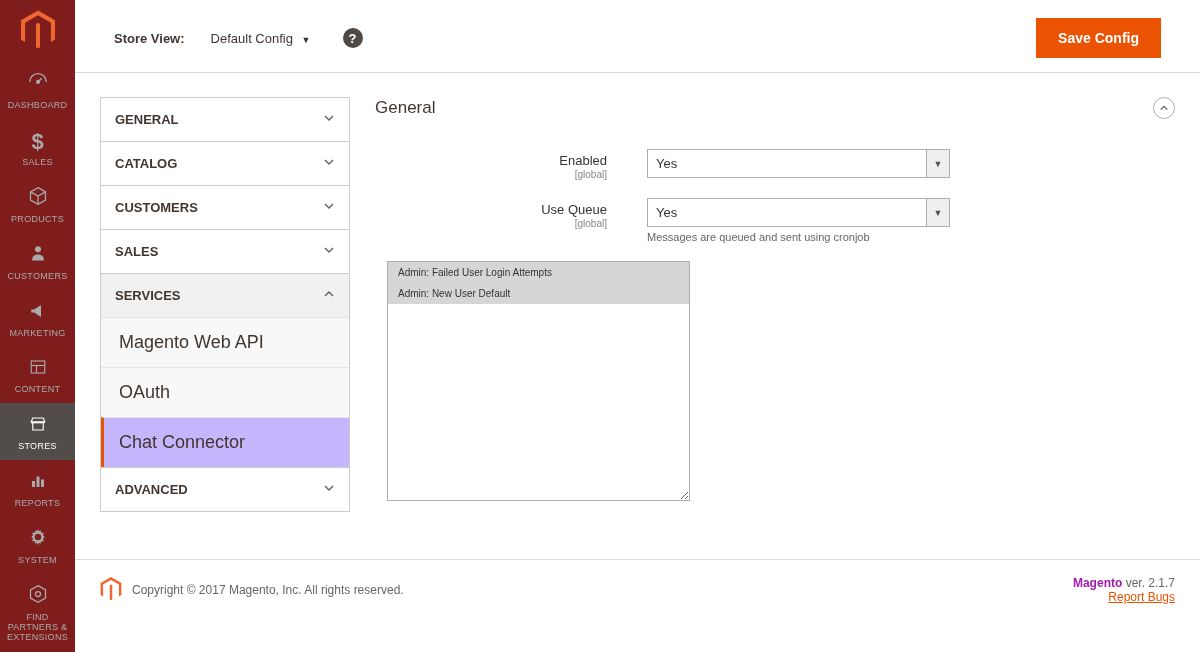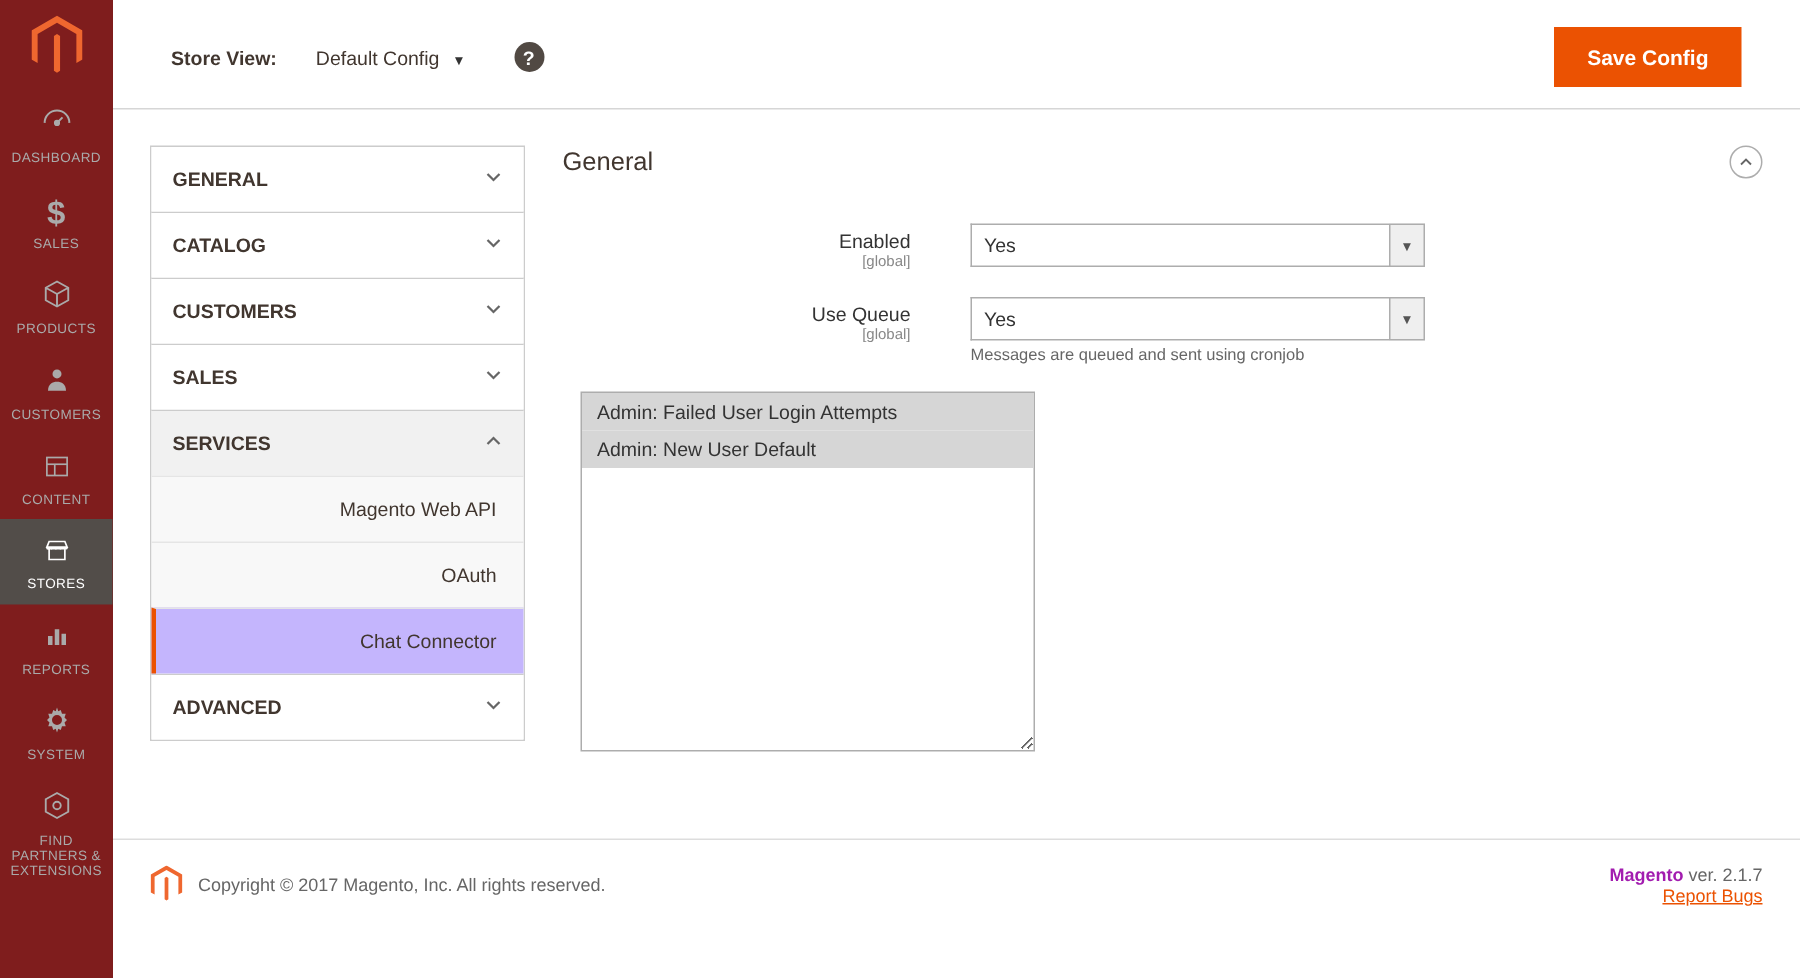--- a/index.html
+++ b/index.html
@@ -23,40 +23,40 @@
 .save-button { margin-left: auto; background: #eb5202; color: #fff; border: none; padding: 12px 22px; font-size: 14px; font-weight: 600; cursor: pointer; }
 
 .content { padding: 24px 25px 40px; display: flex; gap: 25px; align-items: flex-start; }
 
 .config-nav { width: 250px; border: 1px solid #ccc; background: #fff; }
 .config-nav-section { border-bottom: 1px solid #ccc; }
 .config-nav-section:last-child { border-bottom: none; }
 .config-nav-header { padding: 14px 14px; font-weight: 600; font-size: 13px; color: #41362f; display: flex; justify-content: space-between; align-items: center; cursor: pointer; background: #fff; }
 .config-nav-header.expanded { background: #f1f1f1; }
 .config-nav-items { background: #f8f8f8; }
-.config-nav-link { display: block; padding: 14px 18px; color: #41362f; text-decoration: none; font-size: 13px; cursor: pointer; border-top: 1px solid #e5e5e5; text-align: right; }
+.config-nav-link { display: block; padding: 14px 18px; color: #41362f; text-decoration: none; font-size: 18px; cursor: pointer; border-top: 1px solid #e5e5e5; }
 .config-nav-link.active { background: #c4b5fd; border-left: 3px solid #eb5202; padding-left: 15px; font-weight: 400; }
 .chevron { font-size: 13px; color: #666; }
 
 .config-panel { flex: 1; }
 .section-title { font-size: 17px; color: #41362f; font-weight: 400; margin-bottom: 30px; display: flex; justify-content: space-between; align-items: center; }
 .collapse-btn { width: 22px; height: 22px; border: 1px solid #adadad; border-radius: 50%; display: flex; align-items: center; justify-content: center; cursor: pointer; font-size: 11px; color: #666; }
 
 .form-row { display: flex; margin-bottom: 18px; align-items: flex-start; }
 .form-label-col { width: 260px; text-align: right; padding-right: 28px; padding-top: 4px; }
 .form-label { font-size: 13px; color: #333; }
 .form-scope { font-size: 10px; color: #888; display: block; margin-top: 1px; }
 .form-field-col { flex: 0 0 315px; padding-left: 12px; }
 .select-wrap { position: relative; display: flex; }
 .select-wrap .select-body { flex: 1; border: 1px solid #adadad; border-right: none; padding: 6px 8px; font-size: 13px; background: #fff; }
 .select-wrap .select-arrow { width: 24px; border: 1px solid #adadad; background: #efefef; display: flex; align-items: center; justify-content: center; font-size: 9px; color: #555; cursor: pointer; }
 .field-note { font-size: 11px; color: #666; margin-top: 4px; }
 
 .multi-select { width: 100%; min-height: 240px; border: 1px solid #adadad; resize: both; overflow: auto; background: #fff; position: relative; }
-.multi-select-option { padding: 5px 10px; font-size: 13px; background: #d6d6d6; border-bottom: 0; cursor: pointer; }
+.multi-select-option { padding: 5px 10px; font-size: 10px; background: #d6d6d6; border-bottom: 0; cursor: pointer; }
 .multi-select-option + .multi-select-option { border-top: none; }
 
 .footer { margin-left: 75px; border-top: 1px solid #ddd; padding: 16px 25px; display: flex; align-items: center; font-size: 12px; color: #666; }
 .footer-logo { margin-right: 10px; }
 .footer-logo svg { width: 22px; height: 24px; }
 .footer-right { margin-left: auto; text-align: right; }
 .footer-right a { color: #eb5202; text-decoration: underline; font-size: 12px; }
 .version-label { color: #a21caf; }
 </style>
 </head>
@@ -85,20 +85,26 @@
           <path d="M12 2 L21 7 L21 17 L12 22 L3 17 L3 7 Z M3 7 L12 12 L21 7 M12 12 L12 22"></path>
         </svg></span>
     <span class="label">PRODUCTS</span>
   </a>
   <a class="sidebar-item">
     <span class="icon"><svg width="18" height="20" viewBox="0 0 24 24" fill="#aaa">
           <circle cx="12" cy="7" r="4"></circle>
           <path d="M4 22 C4 16 8 14 12 14 C16 14 20 16 20 22 Z"></path>
         </svg></span>
     <span class="label">CUSTOMERS</span>
+  </a>
+  <a class="sidebar-item">
+    <span class="icon"><svg width="20" height="18" viewBox="0 0 24 24" fill="#aaa">
+          <path d="M3 10 L3 14 L7 14 L16 20 L16 4 L7 10 Z"></path>
+        </svg></span>
+    <span class="label">MARKETING</span>
   </a>
   <a class="sidebar-item">
     <span class="icon"><svg width="20" height="18" viewBox="0 0 24 24" fill="none" stroke="#aaa" stroke-width="1.5">
           <rect x="3" y="4" width="18" height="16"></rect>
           <line x1="3" y1="10" x2="21" y2="10"></line>
           <line x1="10" y1="10" x2="10" y2="20"></line>
         </svg></span>
     <span class="label">CONTENT</span>
   </a>
   <a class="sidebar-item active">

